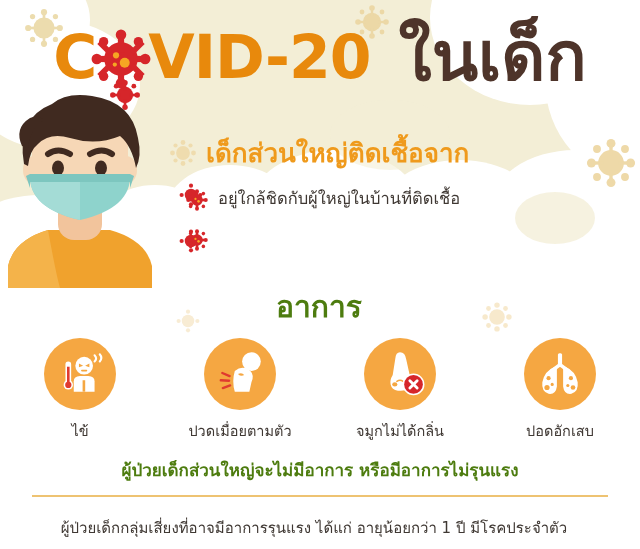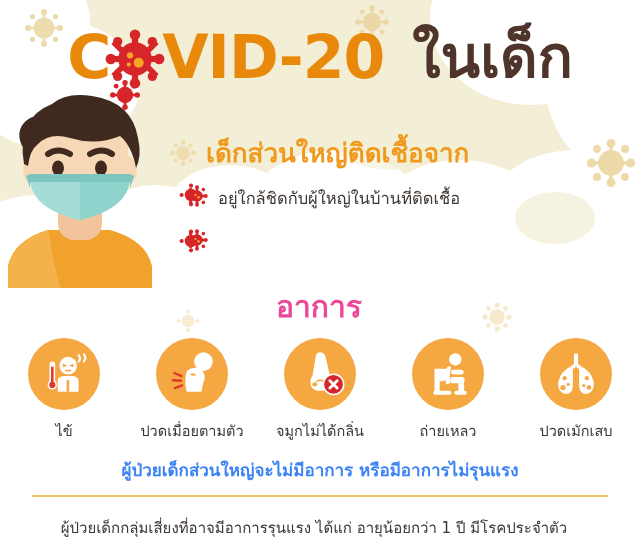--- a/index.html
+++ b/index.html
@@ -67,21 +67,21 @@
     line-height: 1;
   }
   .title-virus {
     width: 62px;
     height: 62px;
     margin: 0 -4px 0 -6px;
     position: relative;
     top: 2px;
   }
   .title-thai {
-    font-size: 58px;
+    font-size: 68px;
     font-weight: 700;
     color: #4e342a;
     margin-left: 28px;
     line-height: 1;
   }
 
   
   .child {
     position: absolute;
     left: 0px;
@@ -101,21 +101,21 @@
     letter-spacing: 0px;
   }
   .bullet-list {
     position: absolute;
     left: 186px;
     top: 185px;
     width: 440px;
   }
   .bullet-row {
     display: flex;
-    align-items: flex-start;
+    align-items: flex-end;
     gap: 10px;
     margin-bottom: 18px;
   }
   .bullet-icon {
     width: 22px;
     height: 22px;
     flex: 0 0 22px;
   }
   .bullet-text {
     font-size: 16.5px;
@@ -124,21 +124,21 @@
   }
 
   
   .symptoms-head {
     position: absolute;
     left: 0; top: 283px;
     width: 638px;
     text-align: center;
     font-size: 30px;
     font-weight: 700;
-    color: #ec4899;
+    color: #4d7c0f;
   }
 
   
   .symptom-row {
     position: absolute;
     left: 0; top: 338px;
     width: 640px;
     display: flex;
     justify-content: space-around;
     align-items: flex-start;
@@ -168,21 +168,21 @@
   }
 
   
   .footer-note {
     position: absolute;
     left: 0; top: 456px;
     width: 640px;
     text-align: center;
     font-size: 17px;
     font-weight: 700;
-    color: #3b82f6;
+    color: #4d7c0f;
   }
   .divider {
     position: absolute;
     left: 32px;
     top: 495px;
     width: 576px;
     height: 2px;
     background: #eec372;
   }
   .footer-risk {
@@ -527,62 +527,41 @@
           <ellipse cx="40" cy="70" rx="5" ry="4" fill="#f5a742"></ellipse>
 
           <circle cx="76" cy="70" r="21" fill="#ffffff"></circle>
           <circle cx="76" cy="70" r="18" fill="#d6262a"></circle>
           <path d="M69 63 L83 77 M83 63 L69 77" stroke="#ffffff" stroke-width="5.5" stroke-linecap="round"></path>
         </svg>
       </div>
       <div class="symptom-label">จมูกไม่ได้กลิ่น</div>
     </div>
 
-    <div class="symptom">
-      <div class="symptom-circle">
-        <svg width="52" height="52" viewBox="0 0 100 100">
-
-          <path d="M24 40 L48 40 L48 56 Q48 64 38 64 L34 64 L34 84 L24 84 Z" fill="#ffffff"></path>
-          <rect x="22" y="82" width="34" height="8" rx="3" fill="#ffffff"></rect>
-
-          <circle cx="64" cy="22" r="12" fill="#ffffff"></circle>
-
-          <path d="M56 36 Q52 52 54 68 L46 70 Q44 52 48 38 Q50 34 56 36 Z" fill="#ffffff"></path>
-
-          <rect x="54" y="56" width="28" height="12" rx="6" fill="#ffffff"></rect>
-
-          <rect x="70" y="60" width="11" height="26" rx="5" fill="#ffffff"></rect>
-          <rect x="62" y="82" width="24" height="8" rx="4" fill="#ffffff"></rect>
-
-          <rect x="56" y="42" width="24" height="9" rx="4.5" fill="#ffffff"></rect>
-        </svg>
-      </div>
-      <div class="symptom-label">ถ่ายเหลว</div>
-    </div>
 
     <div class="symptom">
       <div class="symptom-circle">
         <svg width="52" height="52" viewBox="0 0 100 100">
 
           <rect x="46" y="10" width="8" height="26" rx="3" fill="#ffffff"></rect>
           <path d="M50 32 L34 44 M50 32 L66 44" stroke="#ffffff" stroke-width="7" stroke-linecap="round"></path>
 
           <path d="M40 36 Q20 44 16 66 Q14 84 28 88 Q42 90 44 74 L44 40 Q44 34 40 36 Z" fill="#ffffff"></path>
 
           <path d="M60 36 Q80 44 84 66 Q86 84 72 88 Q58 90 56 74 L56 40 Q56 34 60 36 Z" fill="#ffffff"></path>
 
           <circle cx="28" cy="58" r="4" fill="#f5a742"></circle>
           <circle cx="35" cy="70" r="3" fill="#f5a742"></circle>
           <circle cx="25" cy="76" r="5" fill="#f5a742"></circle>
           <circle cx="71" cy="58" r="4" fill="#f5a742"></circle>
           <circle cx="65" cy="72" r="3" fill="#f5a742"></circle>
           <circle cx="75" cy="76" r="4.5" fill="#f5a742"></circle>
         </svg>
       </div>
-      <div class="symptom-label">ปวดเมักเสบ</div>
+      <div class="symptom-label">ปอดอักเสบ</div>
     </div>
 
   </div>
 
   <div class="footer-note">ผู้ป่วยเด็กส่วนใหญ่จะไม่มีอาการ หรือมีอาการไม่รุนแรง</div>
   <div class="divider"></div>
   <div class="footer-risk">ผู้ป่วยเด็กกลุ่มเสี่ยงที่อาจมีอาการรุนแรง ได้แก่ อายุน้อยกว่า 1 ปี มีโรคประจำตัว</div>
 
 </div>
 

